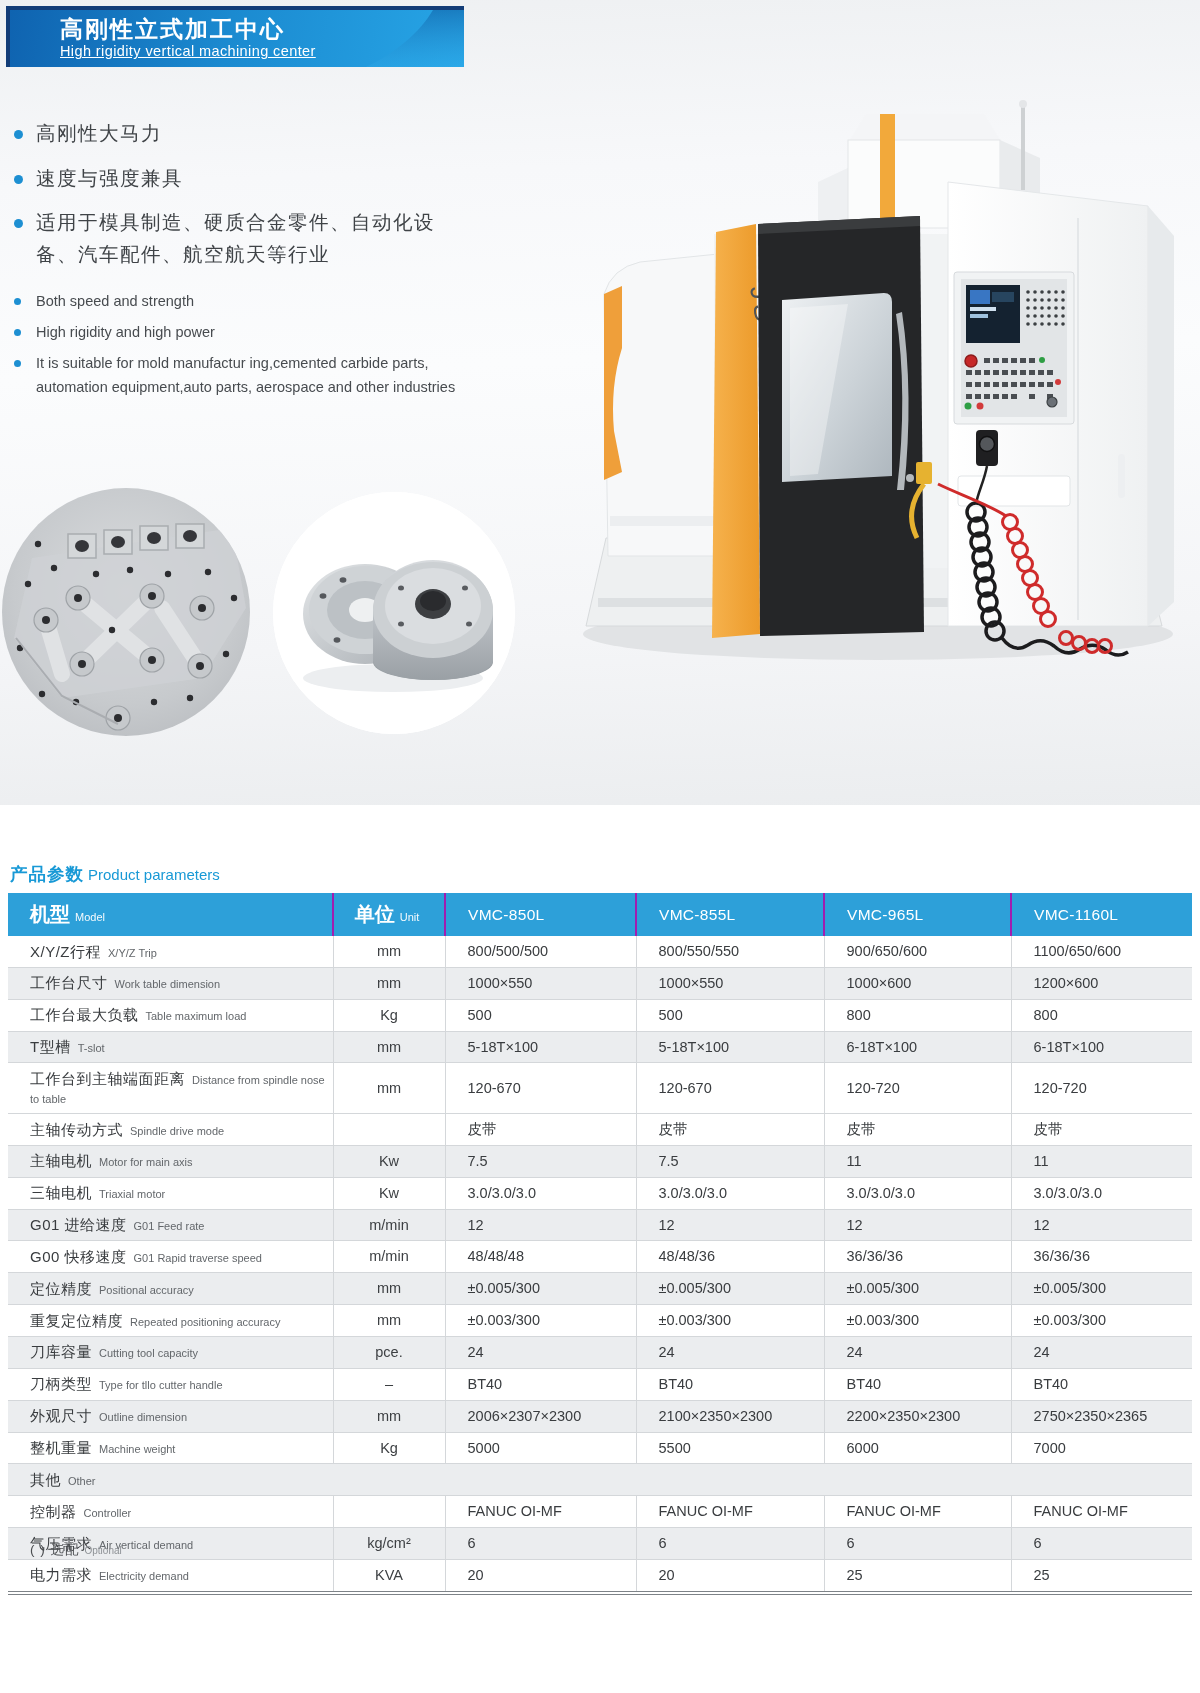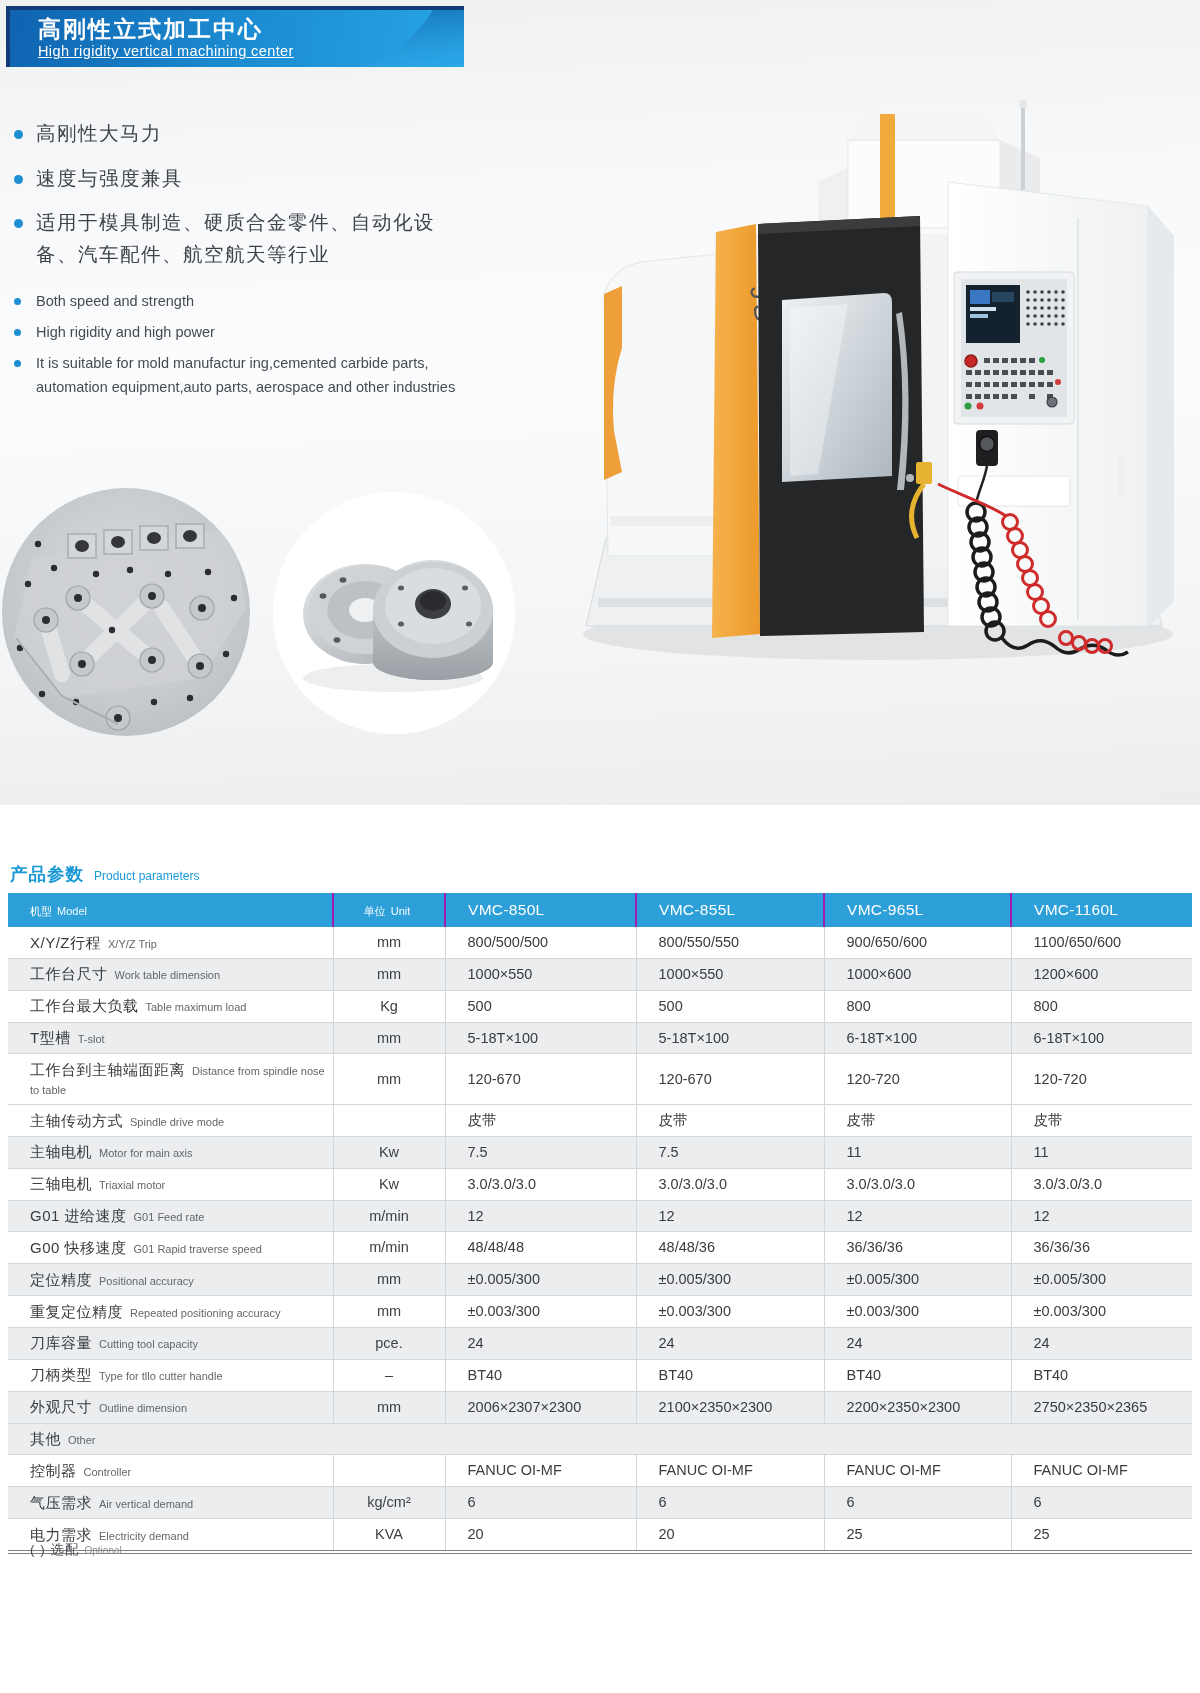--- a/index.html
+++ b/index.html
@@ -9,21 +9,21 @@
   
   .hero{position:absolute;left:0;top:0;width:1200px;height:805px;
         background:linear-gradient(178deg,#eef0f2 0%,#f7f8fa 22%,#fbfcfd 45%,#f4f5f7 78%,#ebedef 100%);}
 
   
   .banner{position:absolute;left:6px;top:6px;width:458px;height:61px;
           background:#123c77;padding:0;}
   .banner-body{position:absolute;left:4px;top:4px;right:0;bottom:0;
           background:linear-gradient(100deg,#0f63b0 0%,#1b8ad0 48%,#27a5e6 100%);overflow:hidden;}
   .banner-swoosh{position:absolute;right:0;top:0;height:100%;width:120px;}
-  .banner-text{position:relative;padding:6px 0 0 28px;}
+  .banner-text{position:relative;padding:6px 0 0 50px;}
   .banner-title{color:#ffffff;font-size:23px;font-weight:bold;letter-spacing:2px;line-height:1.15;}
   .banner-sub{color:#ffffff;font-size:14.5px;letter-spacing:.4px;margin-top:1px;text-decoration:underline;}
 
   
   ul.feat{list-style:none;margin:0;padding:0;position:absolute;}
   ul.feat li{position:relative;padding-left:24px;}
   ul.feat .dot{position:absolute;left:2px;border-radius:50%;background:#1d8fd2;}
   .feat-cn{left:12px;top:118px;width:448px;}
   .feat-cn li{font-size:19.5px;color:#3f4347;letter-spacing:1.5px;line-height:1.62;margin-bottom:13px;}
   .feat-cn .dot{top:12px;width:9px;height:9px;}
@@ -36,30 +36,30 @@
   .machine svg{width:100%;height:100%;}
 
   
   .part1{position:absolute;left:2px;top:488px;width:248px;height:248px;border-radius:50%;overflow:hidden;}
   .part2{position:absolute;left:273px;top:492px;width:242px;height:242px;border-radius:50%;overflow:hidden;background:#ffffff;}
   .part1 svg,.part2 svg{width:100%;height:100%;display:block;}
 
   
   .params-heading{position:absolute;left:10px;top:862px;}
   .params-heading .cn{color:#1899d6;font-size:17.5px;font-weight:bold;letter-spacing:1px;}
-  .params-heading .en{color:#1899d6;font-size:12px;margin-left:10px;}
+  .params-heading .en{color:#1899d6;font-size:15px;margin-left:4px;}
 
   
   .table-wrap{position:absolute;left:8px;top:893px;width:1184px;border-bottom:4px double #7d8287;}
   table.spec{border-collapse:collapse;table-layout:fixed;width:1184px;}
   table.spec th,table.spec td{vertical-align:middle;}
   thead th{background:#2da0d9;color:#ffffff;font-weight:normal;text-align:left;
            padding:8px 6px 8px 22px;border-left:2px solid #a21caf;}
   thead th:first-child{border-left:none;}
-  thead th .cn{font-size:11px;font-weight:normal;}
+  thead th .cn{font-size:20px;font-weight:bold;}
   thead th .en{font-size:11px;margin-left:5px;opacity:.95;}
   thead th.h-model{font-size:15.5px;letter-spacing:.3px;}
   thead th.h-unit{text-align:center;padding-left:2px;}
   tbody td{border-bottom:1px solid #d4d7da;padding:5.5px 6px 5.5px 22px;
            font-size:14.5px;color:#393c3f;line-height:1.3;}
   tbody td.c-unit,tbody td.c-val{border-left:1px solid #d4d7da;}
   tbody td.c-unit{text-align:center;padding:5.5px 2px;font-size:14.5px;color:#3c3f42;}
   tbody tr.alt{background:#ebedef;}
   tbody .cn{font-size:15px;color:#393c3f;letter-spacing:.5px;}
   tbody .en{font-size:11px;color:#63676b;margin-left:7px;}
@@ -533,20 +533,28 @@
           <td class="c-val">BT40</td>
         </tr>
         <tr class="alt">
           <td class="c-label"><span class="cn">外观尺寸</span><span class="en">Outline dimension</span></td>
           <td class="c-unit">mm</td>
           <td class="c-val">2006×2307×2300</td>
           <td class="c-val">2100×2350×2300</td>
           <td class="c-val">2200×2350×2300</td>
           <td class="c-val">2750×2350×2365</td>
         </tr>
+        <tr>
+          <td class="c-label"><span class="cn">整机重量</span><span class="en">Machine weight</span></td>
+          <td class="c-unit">Kg</td>
+          <td class="c-val">5000</td>
+          <td class="c-val">5500</td>
+          <td class="c-val">6000</td>
+          <td class="c-val">7000</td>
+        </tr>
         <tr class="alt">
           <td class="c-label" colspan="6"><span class="cn">其他</span><span class="en">Other</span></td>
         </tr>
         <tr>
           <td class="c-label"><span class="cn">控制器</span><span class="en">Controller</span></td>
           <td class="c-unit"></td>
           <td class="c-val">FANUC OI-MF</td>
           <td class="c-val">FANUC OI-MF</td>
           <td class="c-val">FANUC OI-MF</td>
           <td class="c-val">FANUC OI-MF</td>

